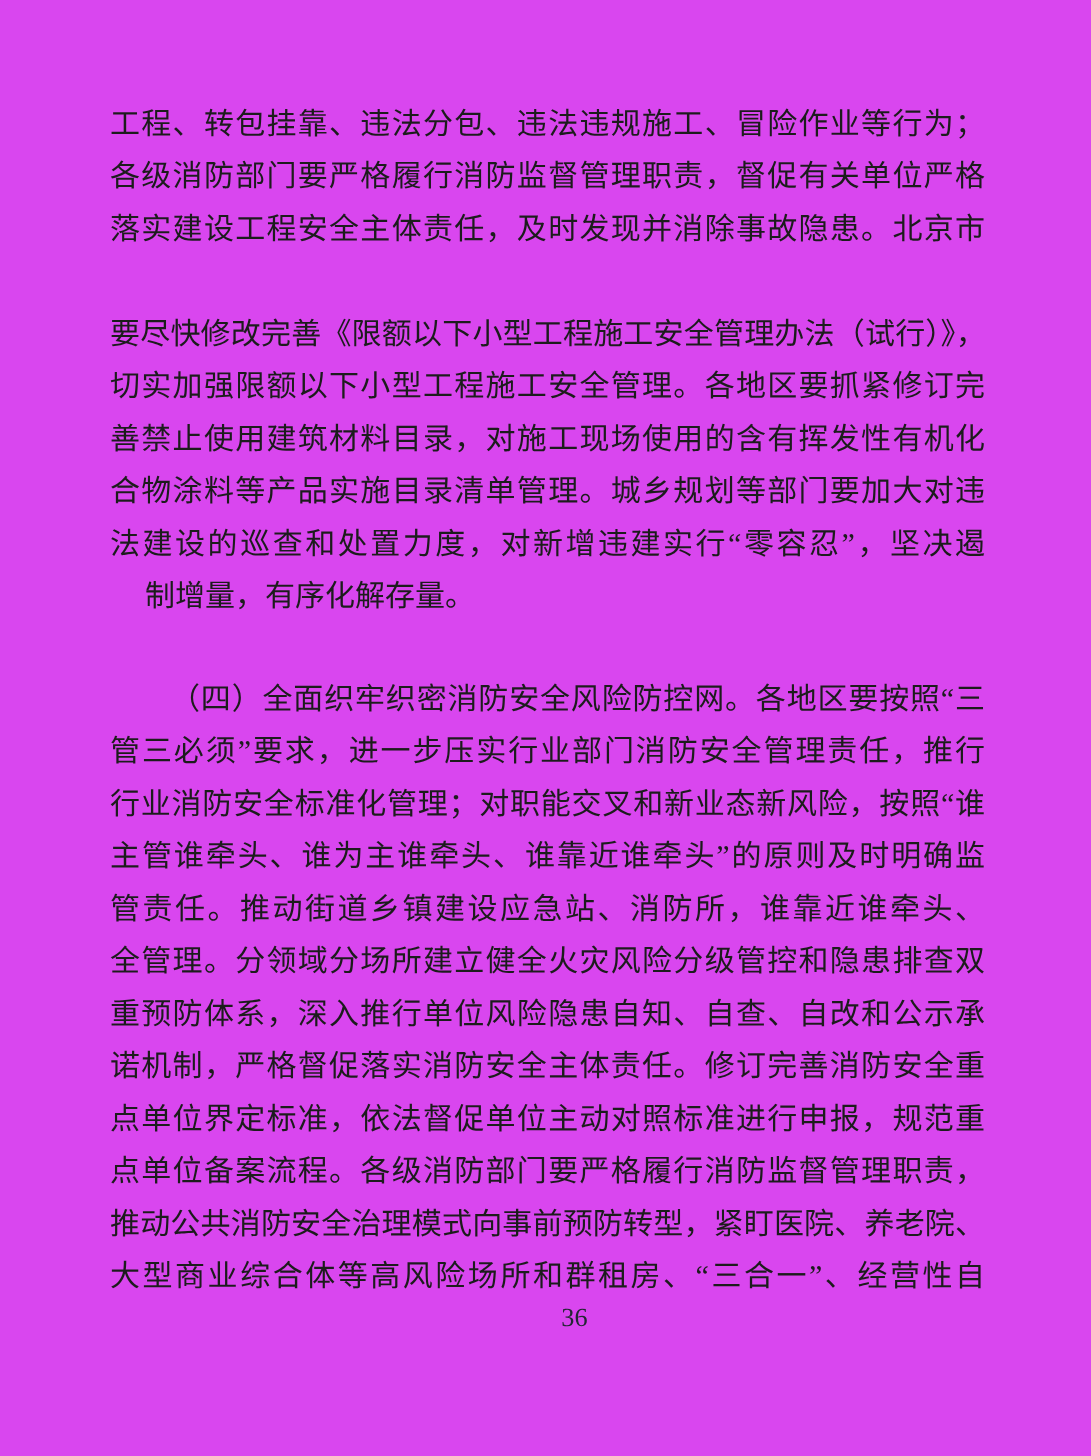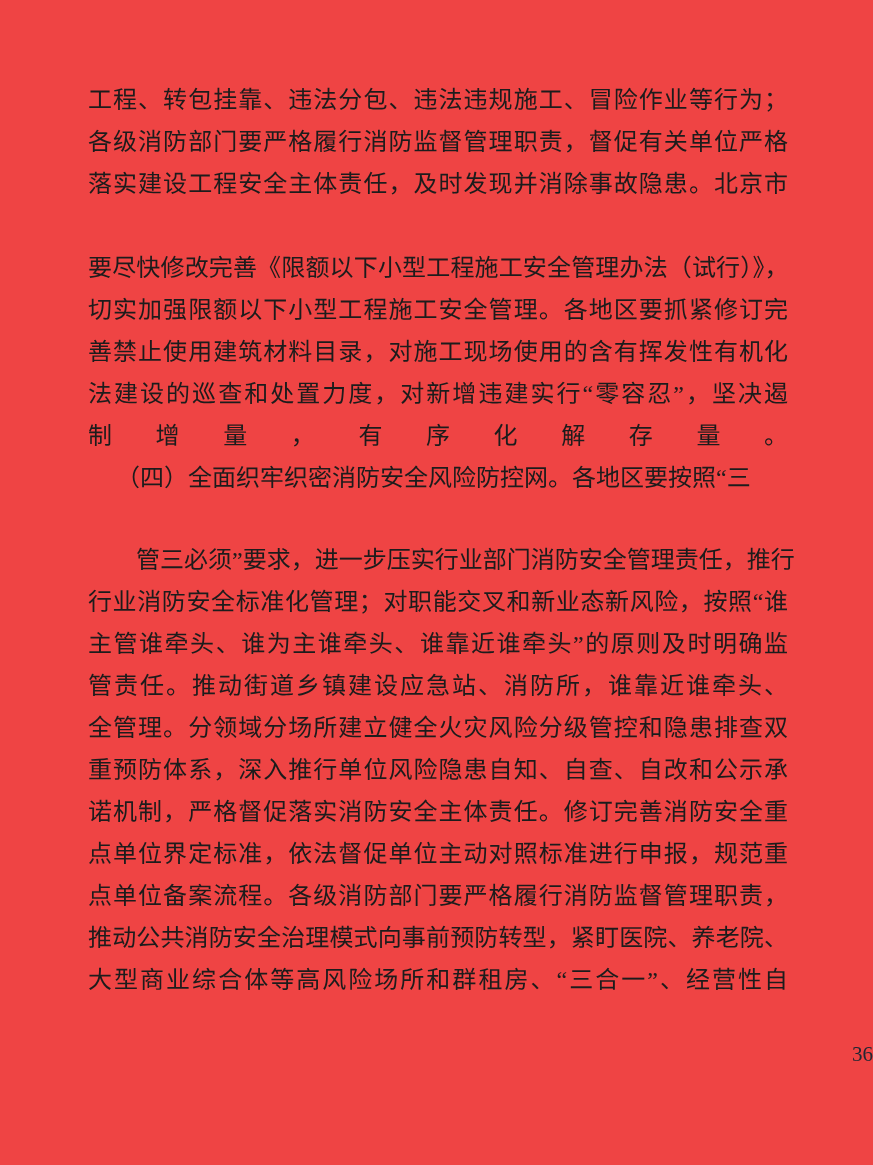--- a/index.html
+++ b/index.html
@@ -7,21 +7,21 @@
     padding: 0;
     width: 873px;
     height: 1165px;
     background: #ffffff;
     overflow: hidden;
   }
   .page {
     position: relative;
     width: 873px;
     height: 1165px;
-    background: #ef4444;
+    background: #d946ef;
     color: #1c1c1c;
     font-family: "Liberation Serif", "DejaVu Serif", serif;
   }
   .text-block {
     position: absolute;
     left: 88px;
     top: 79px;
     width: 700px;
     font-size: 24px;
     line-height: 42px;
@@ -37,38 +37,39 @@
   .text-line:nth-child(4) { letter-spacing: -0.6px; margin-top: 42px; }
   
   .text-line:nth-child(9) { text-align-last: left; margin-left: 28px; }
   
   .text-line:nth-child(10) { text-indent: 2em; margin-top: 40px; }
   .page-number {
     position: absolute;
     top: 1042px;
     left: 0;
     width: 100%;
-    text-align: right;
+    text-align: center;
     text-indent: 46px; 
     font-size: 21px;
     line-height: 24px;
     color: #222733;
   }
 </style>
 </head>
 <body>
 
 <div class="page">
   <div class="text-block">
     <div class="text-line">工程、转包挂靠、违法分包、违法违规施工、冒险作业等行为；</div>
     <div class="text-line">各级消防部门要严格履行消防监督管理职责，督促有关单位严格</div>
     <div class="text-line">落实建设工程安全主体责任，及时发现并消除事故隐患。北京市</div>
     <div class="text-line">要尽快修改完善《限额以下小型工程施工安全管理办法（试行）》，</div>
     <div class="text-line">切实加强限额以下小型工程施工安全管理。各地区要抓紧修订完</div>
     <div class="text-line">善禁止使用建筑材料目录，对施工现场使用的含有挥发性有机化</div>
+    <div class="text-line">合物涂料等产品实施目录清单管理。城乡规划等部门要加大对违</div>
     <div class="text-line">法建设的巡查和处置力度，对新增违建实行“零容忍”，坚决遏</div>
     <div class="text-line">制增量，有序化解存量。</div>
     <div class="text-line">（四）全面织牢织密消防安全风险防控网。各地区要按照“三</div>
     <div class="text-line">管三必须”要求，进一步压实行业部门消防安全管理责任，推行</div>
     <div class="text-line">行业消防安全标准化管理；对职能交叉和新业态新风险，按照“谁</div>
     <div class="text-line">主管谁牵头、谁为主谁牵头、谁靠近谁牵头”的原则及时明确监</div>
     <div class="text-line">管责任。推动街道乡镇建设应急站、消防所，谁靠近谁牵头、</div>
     <div class="text-line">全管理。分领域分场所建立健全火灾风险分级管控和隐患排查双</div>
     <div class="text-line">重预防体系，深入推行单位风险隐患自知、自查、自改和公示承</div>
     <div class="text-line">诺机制，严格督促落实消防安全主体责任。修订完善消防安全重</div>

